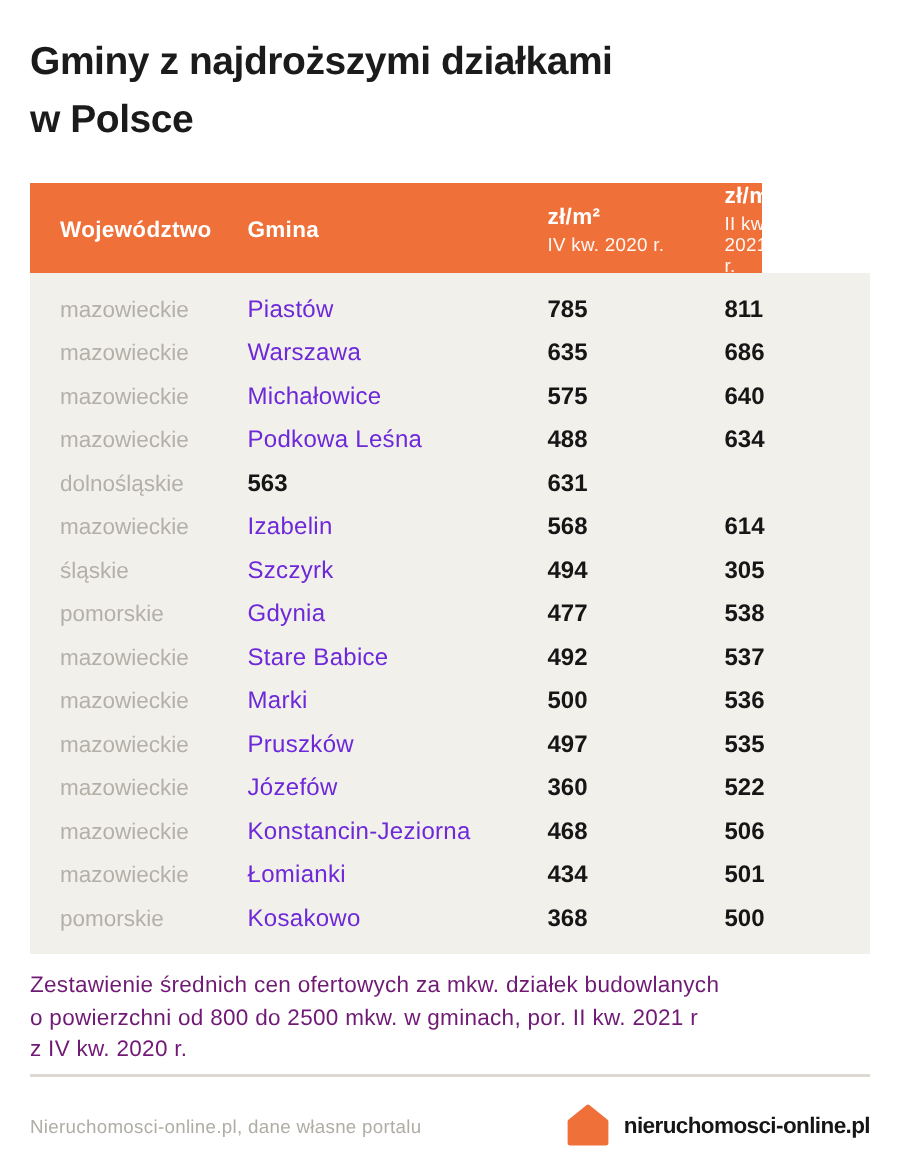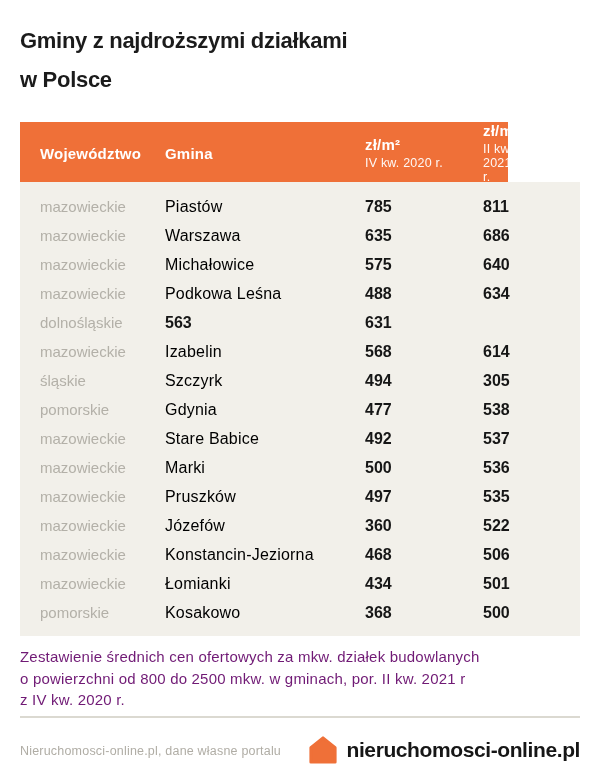--- a/index.html
+++ b/index.html
@@ -9,21 +9,21 @@
     background:#ffffff;
   }
   .page {
     position:relative;
     width:600px; height:780px;
     background:#ffffff;
     overflow:hidden;
   }
   .title {
     position:absolute; left:20px; top:21px;
-    font-size:22px; font-weight:700; color:#1b1b1b;
+    font-size:26px; font-weight:700; color:#1b1b1b;
     line-height:39px; letter-spacing:-0.3px;
   }
   .panel { position:absolute; left:20px; top:122px; width:560px; }
   .thead {
     width:488px; height:60px;
     background:#EF7038;
     display:grid; grid-template-columns:125px 200px 118px 1fr;
     align-items:center;
     padding-left:20px;
     color:#ffffff;
@@ -34,42 +34,42 @@
   .tbody {
     width:560px;
     background:#F2F0EA;
     padding:10px 0 9px 20px;
   }
   .row {
     display:grid; grid-template-columns:125px 200px 118px 1fr;
     height:29px; align-items:center;
   }
   .cell.voiv { color:#B3B0A8; font-size:15px; }
-  .cell.gmina { color:#000000; font-size:16px; font-weight:500; letter-spacing:0.2px; }
+  .cell.gmina { color:#6d28d9; font-size:16px; font-weight:500; letter-spacing:0.2px; }
   .cell.val { color:#161616; font-size:16px; font-weight:600; }
   .footnote {
     position:absolute; left:20px; top:646px;
     font-size:15px; line-height:21.5px; color:#701a75;
     letter-spacing:0.2px;
   }
   .divider {
     position:absolute; left:20px; top:716px;
     width:560px; height:2px; background:#DBD9D1;
   }
   .footer-source {
     position:absolute; left:20px; top:744px;
     font-size:12.5px; color:#B0ADA5; letter-spacing:0.2px;
   }
   .brand {
     position:absolute; right:20px; top:735px;
     display:flex; align-items:center; gap:9px;
   }
   .brand-icon svg { width:30px; height:30px; display:block; }
   .brand-text {
-    font-size:21px; font-weight:700; color:#161616; letter-spacing:-0.4px;
+    font-size:15px; font-weight:700; color:#161616; letter-spacing:-0.4px;
   }
 </style>
 </head>
 <body>
 
 <div class="page">
 
   <div class="title">
     <div>Gminy z najdroższymi działkami</div>
     <div>w Polsce</div>

